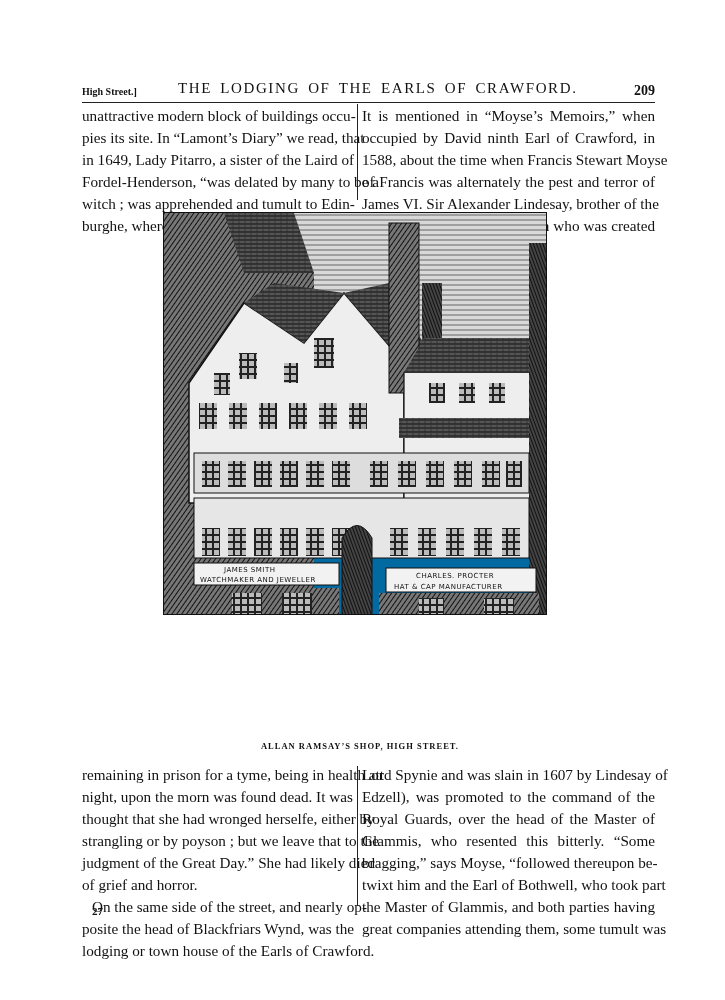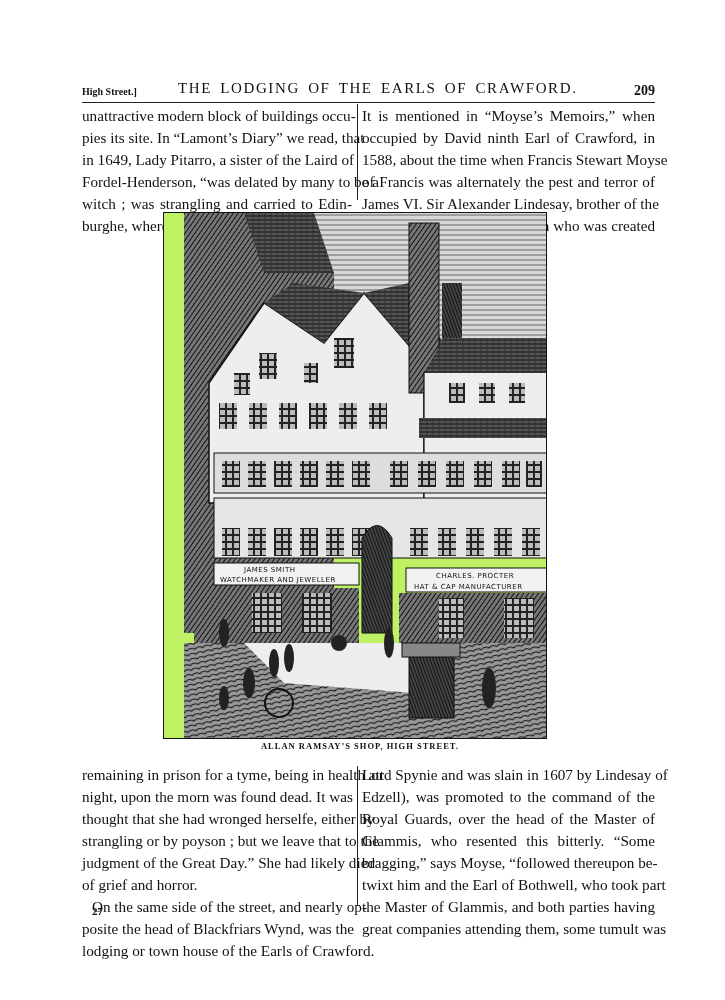--- a/index.html
+++ b/index.html
@@ -8,43 +8,43 @@
   .running-head { position:absolute; left:82px; top:80px; width:573px; height:24px; }
   .rh-left { position:absolute; left:0; top:6px; font-size:10px; font-weight:bold; }
   .rh-title { position:absolute; left:96px; top:0; font-size:15px; letter-spacing:1.6px; word-spacing:3px; }
   .rh-page { position:absolute; right:0; top:3px; font-size:14px; font-weight:bold;text-align:right; }
   .rule { position:absolute; left:82px; top:102px; width:573px; height:1px; background:#222; }
   .col { position:absolute; font-size:15.2px; line-height:22px; text-align:justify; }
   .col .line { display:block; text-align:justify; text-align-last:justify; white-space:nowrap; }
   .col .last { text-align-last:left; }
   .col .indent { padding-left:10px; }
   .divider { position:absolute; width:1px; background:#222; }
-  .figure { position:absolute; left:163px; top:212px; width:384px; height:527px;
-            border:1.5px solid #111; box-sizing:border-box; overflow:hidden; background:#bef264;padding-left:20px; }
+  .figure { position:absolute; left:163px; top:212px; width:384px; height:403px;
+            border:1.5px solid #111; box-sizing:border-box; overflow:hidden; background:#0369a1; }
   .caption { position:absolute; left:160px; top:741px; width:400px; text-align:center;
              font-size:8.5px; letter-spacing:1px; font-weight:bold; }
   .sig { position:absolute; left:92px; top:905px; font-size:11px; font-weight:bold; }
   .sign-text { font-family:"DejaVu Sans",sans-serif; font-size:7px; fill:#111; letter-spacing:0.5px; }
 </style>
 </head>
 <body>
 
 <div class="running-head">
   <span class="rh-left">High Street.]</span>
   <span class="rh-title">THE LODGING OF THE EARLS OF CRAWFORD.</span>
   <span class="rh-page">209</span>
 </div>
 <div class="rule"></div>
 
 <div class="col" style="left:82px; top:105px; width:270px;">
   <span class="line">unattractive modern block of buildings occu-</span>
   <span class="line">pies its site. In “Lamont’s Diary” we read, that</span>
   <span class="line">in 1649, Lady Pitarro, a sister of the Laird of</span>
   <span class="line">Fordel-Henderson, “was delated by many to be a</span>
-  <span class="line">witch ; was strangling and carried to Edin-</span>
+  <span class="line">witch ; was apprehended and tumult to Edin-</span>
   <span class="line">burghe, where she was keiped fast ; and after</span>
 </div>
 <div class="divider" style="left:357px; top:104px; height:96px;"></div>
 <div class="col" style="left:362px; top:105px; width:293px;">
   <span class="line">It is mentioned in “Moyse’s Memoirs,” when</span>
   <span class="line">occupied by David ninth Earl of Crawford, in</span>
   <span class="line">1588, about the time when Francis Stewart Moyse</span>
   <span class="line">of Francis was alternately the pest and terror of</span>
   <span class="line">James VI. Sir Alexander Lindesay, brother of the</span>
   <span class="line">Earl of Crawford (a gentleman who was created</span>

